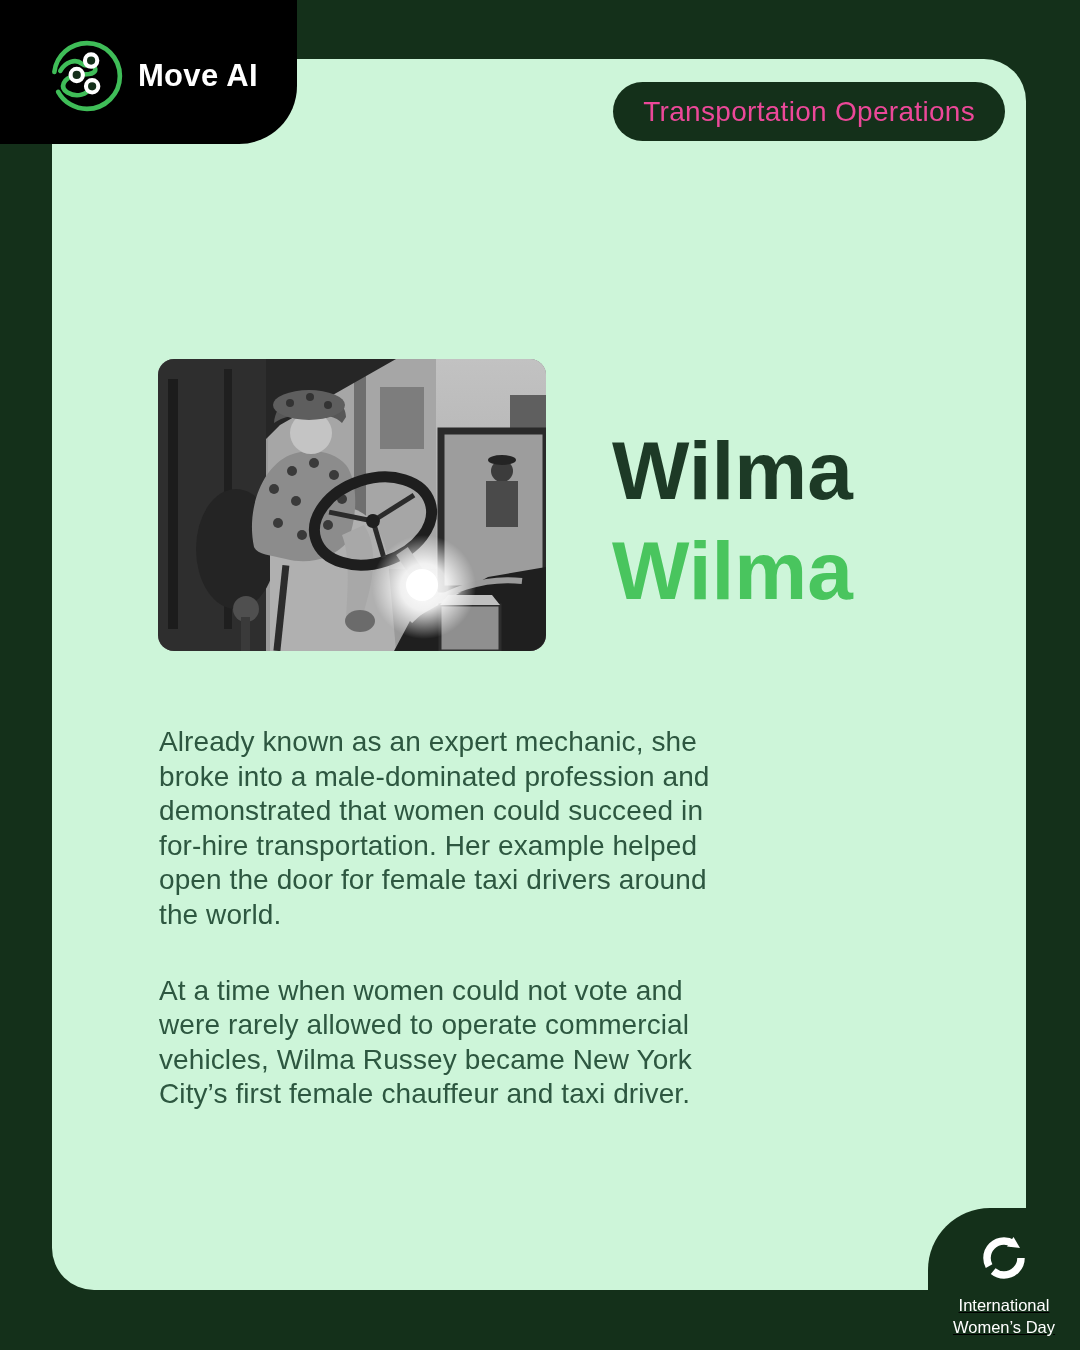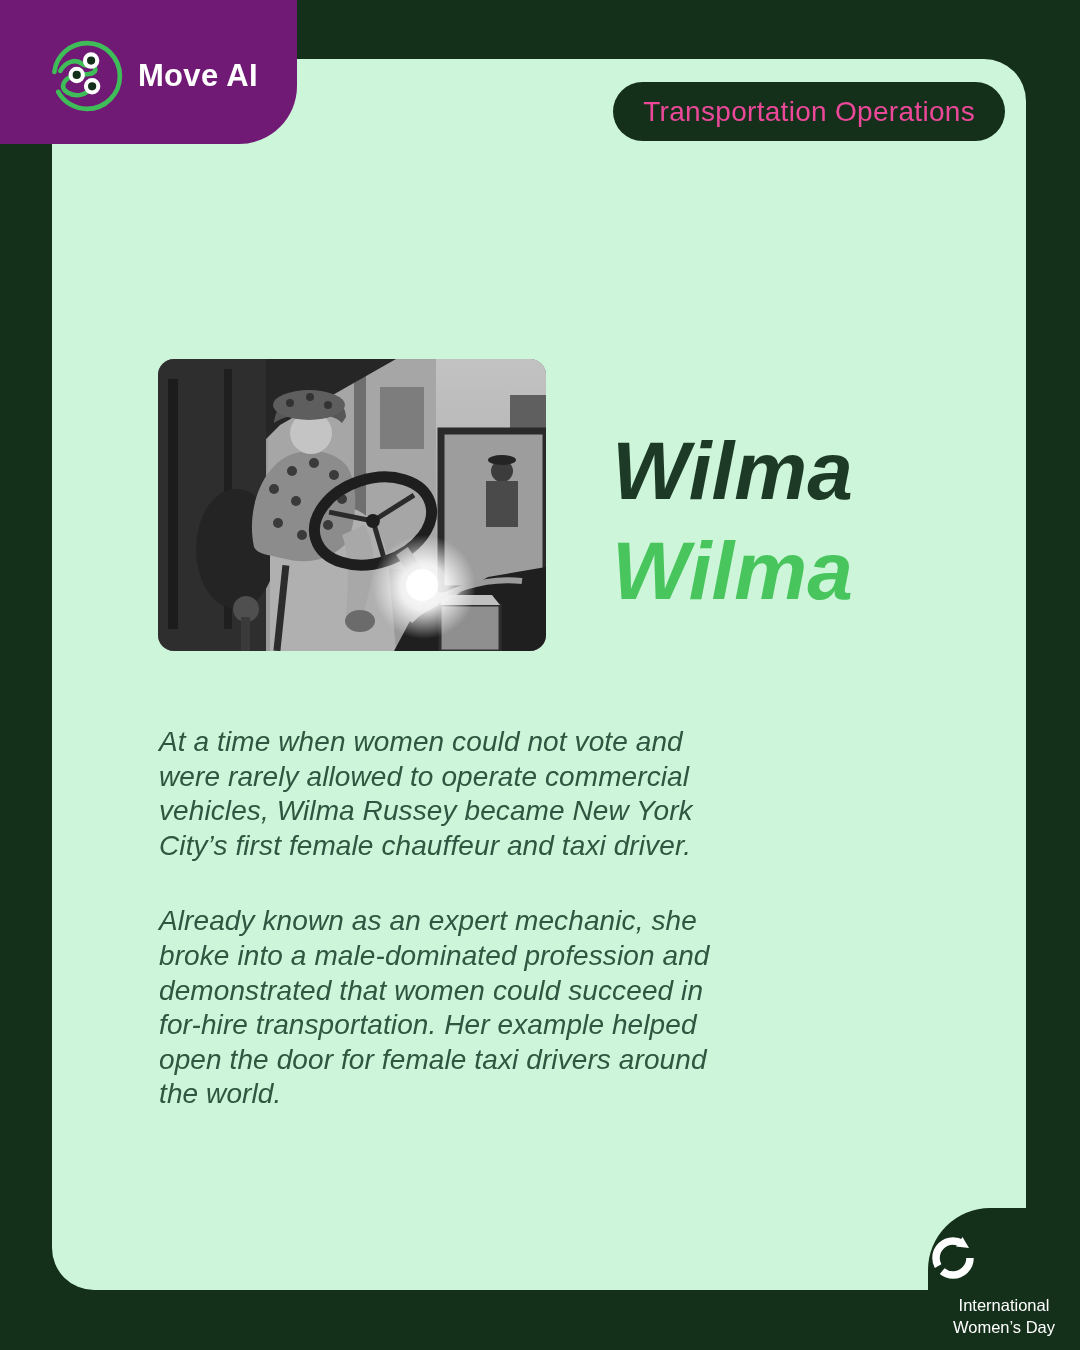--- a/index.html
+++ b/index.html
@@ -8,27 +8,27 @@
     background: #14301a;
     font-family: "Liberation Sans", sans-serif;
   }
   .poster {
     position: relative; width: 1080px; height: 1350px;
     background: #14301a; overflow: hidden;
   }
   .card {
     position: absolute; left: 52px; top: 59px;
     width: 974px; height: 1231px;
-    background: #cdf5d9; border-radius: 42px; font-style: italic;
+    background: #cdf5d9; border-radius: 42px;
   }
   
   .brand-tab {
     position: absolute; left: 0; top: 0;
     width: 297px; height: 144px;
-    background: #701a75;
+    background: #000000;
     border-bottom-right-radius: 58px;
     display: flex; align-items: center;
     padding-left: 50px; padding-top: 8px;
     box-sizing: border-box; gap: 14px;
   }
   .brand-tab svg { width: 74px; height: 74px; flex: 0 0 auto; }
   .brand-name {
     color: #ffffff; font-size: 31px; font-weight: 700; letter-spacing: 0.3px;
   }
   
@@ -58,22 +58,22 @@
   .bio p {
     margin: 0 0 41px 0;
     font-size: 28px; line-height: 34.6px; font-weight: 500;
     color: #2d5740; white-space: pre-line; letter-spacing: 0.1px;
   }
   
   .iwd-notch {
     position: absolute; right: 0; bottom: 0;
     width: 152px; height: 142px;
     background: #14301a; border-top-left-radius: 62px;
-    display: flex; flex-direction: column; 
-    padding-top: 25px; box-sizing: border-box;
+    display: flex; flex-direction: column; align-items: center;
+    padding-top: 25px; box-sizing: border-box; text-decoration: underline;
   }
   .iwd-notch svg { width: 50px; height: 50px; margin-bottom: 11px; }
   .iwd-text { text-align: center; color: #ffffff; font-size: 16.5px; line-height: 22px; font-weight: 400; }
   .iwd-text span { display: block; }
 </style>
 </head>
 <body>
 
 <div class="poster">
 
@@ -159,30 +159,30 @@
         <circle cx="264" cy="226" r="16" fill="#ffffff"></circle>
       </svg>
     </div>
 
     <h1 class="title">
       <span class="t1">Wilma</span>
       <span class="t2">Wilma</span>
     </h1>
 
     <div class="bio">
-      <p>At a time when women could not vote and
-were rarely allowed to operate commercial
-vehicles, Wilma Russey became New York
-City’s first female chauffeur and taxi driver.</p>
       <p>Already known as an expert mechanic, she
 broke into a male-dominated profession and
 demonstrated that women could succeed in
 for-hire transportation. Her example helped
 open the door for female taxi drivers around
 the world.</p>
+      <p>At a time when women could not vote and
+were rarely allowed to operate commercial
+vehicles, Wilma Russey became New York
+City’s first female chauffeur and taxi driver.</p>
     </div>
 
   </div>
 
   <div class="brand-tab">
     <svg viewBox="0 0 72 72" aria-hidden="true">
       <circle cx="36" cy="36" r="32" fill="none" stroke="#3fbd58" stroke-width="4.5" pathLength="100" stroke-dasharray="90 10" stroke-dashoffset="-52" stroke-linecap="round"></circle>
       <path d="M 10,31 C 15,22 25,19 31,24 C 35,27 37,26 39,23" fill="none" stroke="#3fbd58" stroke-width="4.5" stroke-linecap="round"></path>
       <path d="M 41,25 C 46,29 45,33 38,34 L 28,35" fill="none" stroke="#3fbd58" stroke-width="4.5" stroke-linecap="round"></path>
       <path d="M 24,36 C 13,38 9,47 17,52 C 27,58 36,53 39,48" fill="none" stroke="#3fbd58" stroke-width="4.5" stroke-linecap="round"></path>

